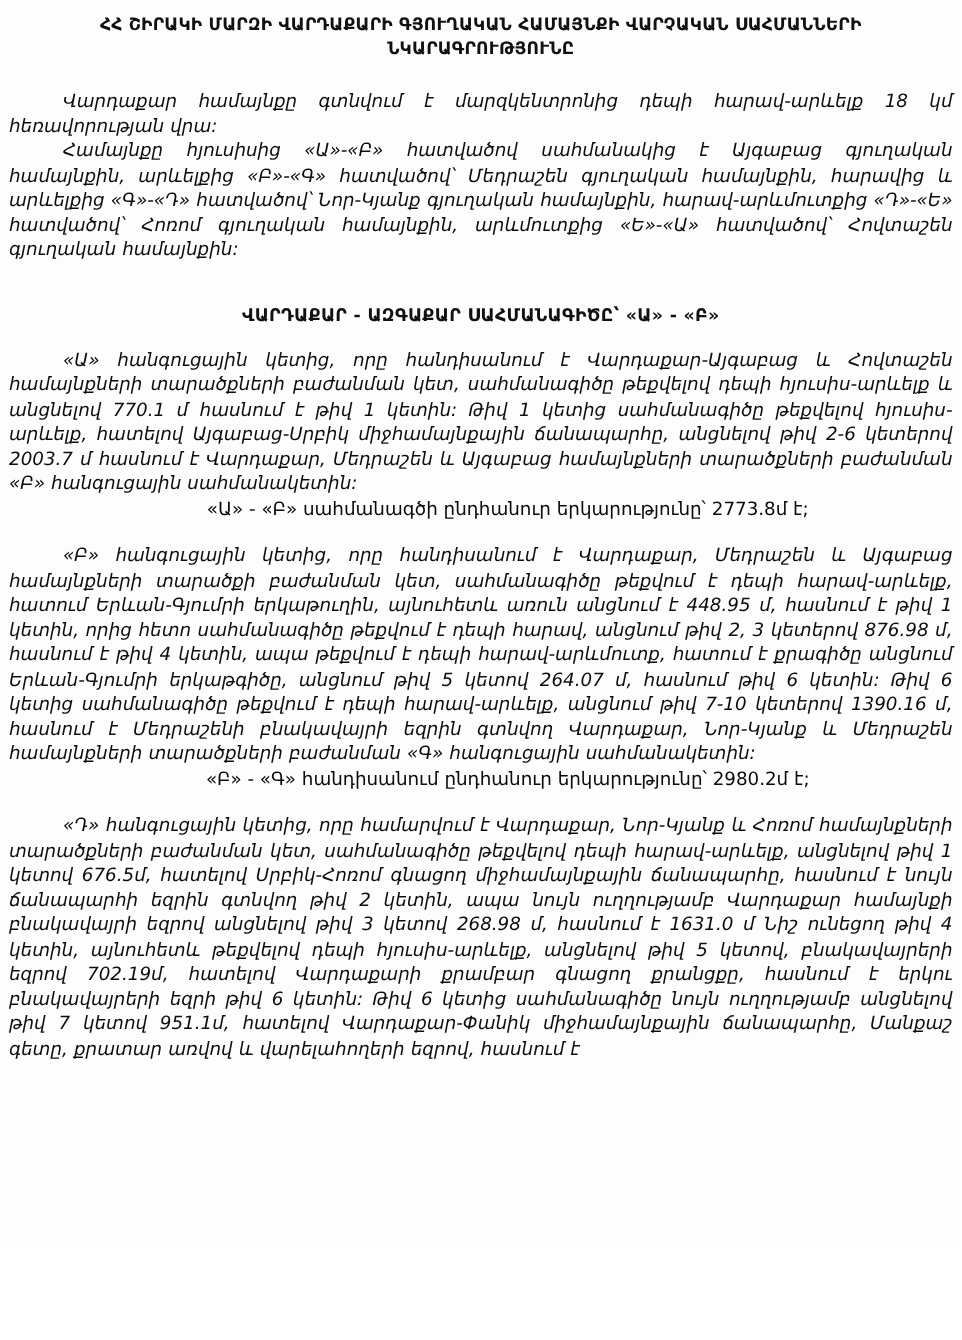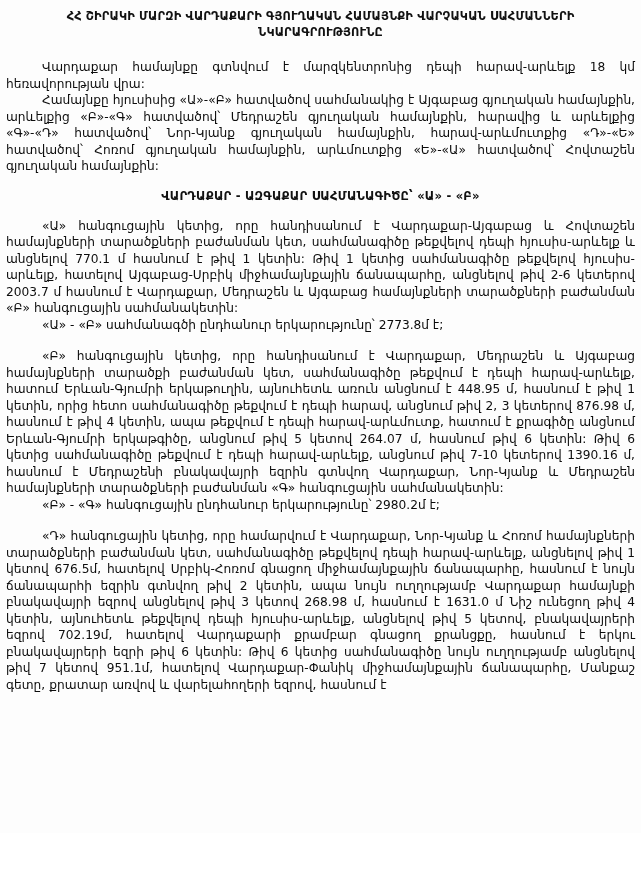--- a/index.html
+++ b/index.html
@@ -39,41 +39,41 @@
 
   
   .section-heading {
     text-align: center;
     font-weight: bold;
     font-size: 11.6px;
     line-height: 14px;
     letter-spacing: 0.2px;
     color: #111;
   }
-  .sh-1 { margin: 14px 0 0 0; }
+  .sh-1 { margin: 28px 0 0 0; }
   .sh-2 { margin: 26px 0 0 0; }
   .sh-3 { margin: 26px 0 0 0; }
 
   
   .para {
     text-align: justify;
     text-justify: inter-word;
     font-size: 12.2px;
     line-height: 16.5px;
     margin: 0;
     color: #0d0d0d;
     word-spacing: 0.2px;
   }
-  .para.indent { text-indent: 36px; }
+  .para.indent { text-indent: 36px; font-style: italic; }
 
   .gap-intro  { height: 19px; }
   .gap-after-h{ height: 15px; }
 
   .total-line {
-    text-align: left;
+    text-align: center;
     text-indent: 36px;
     font-size: 12.2px;
     line-height: 16.5px;
     margin: 0;
   }
 
   .block { margin: 0; padding: 0; }
 </style>
 </head>
 <body>
@@ -94,21 +94,21 @@
   <div class="block">
     <div class="section-heading sh-1">ՎԱՐԴԱՔԱՐ - ԱԶԳԱՔԱՐ ՍԱՀՄԱՆԱԳԻԾԸ՝ «Ա» - «Բ»</div>
     <div class="gap-after-h"></div>
     <p class="para indent">«Ա» հանգուցային կետից, որը հանդիսանում է Վարդաքար-Այգաբաց և Հովտաշեն համայնքների տարածքների բաժանման կետ, սահմանագիծը թեքվելով դեպի հյուսիս-արևելք և անցնելով 770.1 մ հասնում է թիվ 1 կետին: Թիվ 1 կետից սահմանագիծը թեքվելով հյուսիս-արևելք, հատելով Այգաբաց-Սրբիկ միջհամայնքային ճանապարհը, անցնելով թիվ 2-6 կետերով 2003.7 մ հասնում է Վարդաքար, Մեդրաշեն և Այգաբաց համայնքների տարածքների բաժանման «Բ» հանգուցային սահմանակետին:</p>
     <p class="total-line">«Ա» - «Բ» սահմանագծի ընդհանուր երկարությունը՝ 2773.8մ է;</p>
   </div>
 
   <div class="block">
     <div class="gap-after-h"></div>
     <p class="para indent">«Բ» հանգուցային կետից, որը հանդիսանում է Վարդաքար, Մեդրաշեն և Այգաբաց համայնքների տարածքի բաժանման կետ, սահմանագիծը թեքվում է դեպի հարավ-արևելք, հատում Երևան-Գյումրի երկաթուղին, այնուհետև առուն անցնում է 448.95 մ, հասնում է թիվ 1 կետին, որից հետո սահմանագիծը թեքվում է դեպի հարավ, անցնում թիվ 2, 3 կետերով 876.98 մ, հասնում է թիվ 4 կետին, ապա թեքվում է դեպի հարավ-արևմուտք, հատում է քրագիծը անցնում Երևան-Գյումրի երկաթգիծը, անցնում թիվ 5 կետով 264.07 մ, հասնում թիվ 6 կետին: Թիվ 6 կետից սահմանագիծը թեքվում է դեպի հարավ-արևելք, անցնում թիվ 7-10 կետերով 1390.16 մ, հասնում է Մեդրաշենի բնակավայրի եզրին գտնվող Վարդաքար, Նոր-Կյանք և Մեդրաշեն համայնքների տարածքների բաժանման «Գ» հանգուցային սահմանակետին:</p>
-    <p class="total-line">«Բ» - «Գ» հանգուցային ընդհանուր երկարությունը՝ 2980.2մ է;</p>
+    <p class="total-line">«Բ» - «Գ» հանդիսանում ընդհանուր երկարությունը՝ 2980.2մ է;</p>
   </div>
 
   <div class="block">
     <div class="gap-after-h"></div>
     <p class="para indent">«Դ» հանգուցային կետից, որը համարվում է Վարդաքար, Նոր-Կյանք և Հոռոմ համայնքների տարածքների բաժանման կետ, սահմանագիծը թեքվելով դեպի հարավ-արևելք, անցնելով թիվ 1 կետով 676.5մ, հատելով Սրբիկ-Հոռոմ գնացող միջհամայնքային ճանապարհը, հասնում է նույն ճանապարհի եզրին գտնվող թիվ 2 կետին, ապա նույն ուղղությամբ Վարդաքար համայնքի բնակավայրի եզրով անցնելով թիվ 3 կետով 268.98 մ, հասնում է 1631.0 մ Նիշ ունեցող թիվ 4 կետին, այնուհետև թեքվելով դեպի հյուսիս-արևելք, անցնելով թիվ 5 կետով, բնակավայրերի եզրով 702.19մ, հատելով Վարդաքարի քրամբար գնացող քրանցքը, հասնում է երկու բնակավայրերի եզրի թիվ 6 կետին: Թիվ 6 կետից սահմանագիծը նույն ուղղությամբ անցնելով թիվ 7 կետով 951.1մ, հատելով Վարդաքար-Փանիկ միջհամայնքային ճանապարհը, Մանքաշ գետը, քրատար առվով և վարելահողերի եզրով, հասնում է</p>
   </div>
 
 </div>
 
 </body></html>

